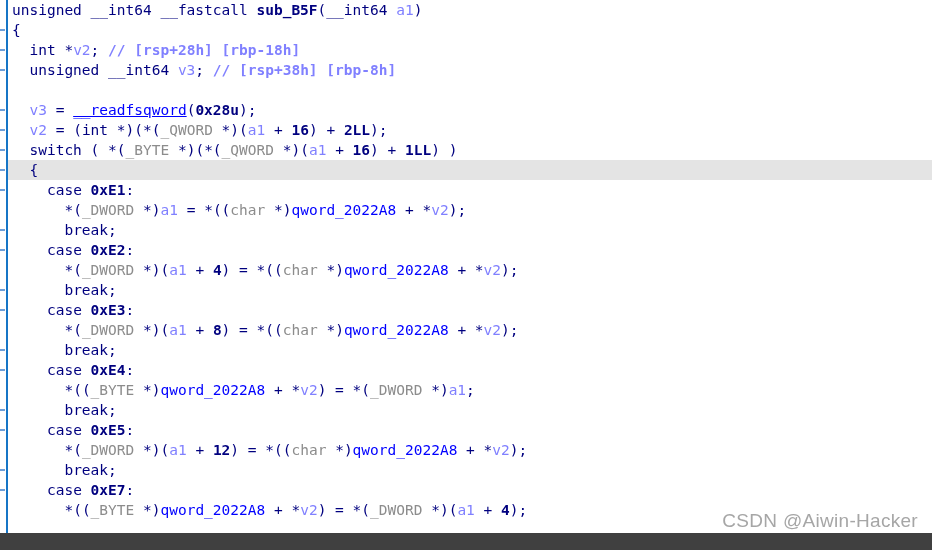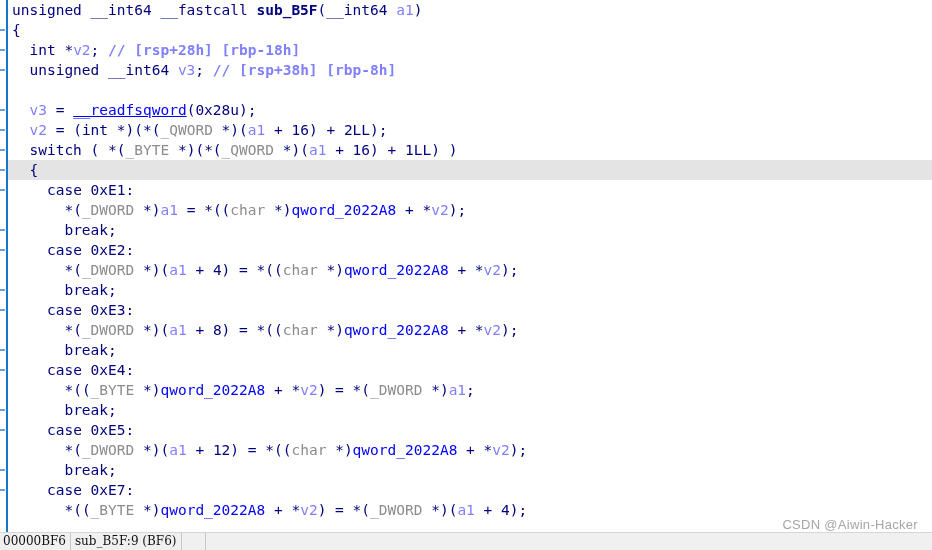--- a/index.html
+++ b/index.html
@@ -41,21 +41,21 @@
   }
   .ln.hl{background:#e4e4e4;width:924px;}
 
   
   .kw      {color:#00007f;}            
   .type    {color:#8c8c8c;}            
   .fn      {color:#00007f;font-weight:bold;} 
   .call    {color:#0000ff;text-decoration:underline;}            
   .gvar    {color:#0000ff;}            
   .lvar    {color:#8080ff;}            
-  .num     {color:#00007f;}            
+  .num     {color:#00007f;font-weight:bold;}            
   .punct   {color:#00007f;}
   .cmt     {color:#8080ff;font-weight:bold;}
 
   
   .statusbar{
     position:absolute;left:0;bottom:0;width:932px;height:17px;
     background:#f0f0f0;border-top:1px solid #d6d6d6;
     display:flex;align-items:center;
     font-family:"DejaVu Serif","Liberation Serif",serif;
     font-size:12px;color:#101010;
@@ -64,21 +64,21 @@
     height:17px;line-height:17px;padding:0 4px;
     border-right:1px solid #c8c8c8;white-space:nowrap;
   }
   .sb-cell.first{padding-left:3px;}
   .sb-spacer{flex:1;}
 
   
   .watermark{
     position:absolute;right:14px;bottom:18px;
     font-family:"Liberation Sans","DejaVu Sans",sans-serif;
-    font-size:13px;color:#a6a6a6;letter-spacing:.3px;
+    font-size:19px;color:#a6a6a6;letter-spacing:.3px;
     pointer-events:none;
   }
 </style>
 </head>
 <body>
 
 <div id="app">
 
   <div class="code-area">
 
@@ -101,22 +101,16 @@
         <div class="gutter-mark" style="top: 429px;"></div>
         <div class="gutter-mark" style="top: 469px;"></div>
         <div class="gutter-mark" style="top: 489px;"></div>
       </div>
     <div class="scope-line"></div>
 
     <div class="lines" id="code-lines"><div class="ln"><span class="kw">unsigned</span><span class="punct"> </span><span class="kw">__int64</span><span class="punct"> </span><span class="kw">__fastcall</span><span class="punct"> </span><span class="fn">sub_B5F</span><span class="punct">(</span><span class="kw">__int64</span><span class="punct"> </span><span class="lvar">a1</span><span class="punct">)</span></div><div class="ln"><span class="punct">{</span></div><div class="ln"><span class="punct"> </span><span class="punct"> </span><span class="kw">int</span><span class="punct"> </span><span class="punct">*</span><span class="lvar">v2</span><span class="punct">;</span><span class="punct"> </span><span class="cmt">// [rsp+28h] [rbp-18h]</span></div><div class="ln"><span class="punct"> </span><span class="punct"> </span><span class="kw">unsigned</span><span class="punct"> </span><span class="kw">__int64</span><span class="punct"> </span><span class="lvar">v3</span><span class="punct">;</span><span class="punct"> </span><span class="cmt">// [rsp+38h] [rbp-8h]</span></div><div class="ln">&nbsp;</div><div class="ln"><span class="punct"> </span><span class="punct"> </span><span class="lvar">v3</span><span class="punct"> </span><span class="punct">=</span><span class="punct"> </span><span class="call">__readfsqword</span><span class="punct">(</span><span class="num">0x28u</span><span class="punct">)</span><span class="punct">;</span></div><div class="ln"><span class="punct"> </span><span class="punct"> </span><span class="lvar">v2</span><span class="punct"> </span><span class="punct">=</span><span class="punct"> </span><span class="punct">(</span><span class="kw">int</span><span class="punct"> </span><span class="punct">*</span><span class="punct">)</span><span class="punct">(</span><span class="punct">*</span><span class="punct">(</span><span class="type">_QWORD</span><span class="punct"> </span><span class="punct">*</span><span class="punct">)</span><span class="punct">(</span><span class="lvar">a1</span><span class="punct"> </span><span class="punct">+</span><span class="punct"> </span><span class="num">16</span><span class="punct">)</span><span class="punct"> </span><span class="punct">+</span><span class="punct"> </span><span class="num">2LL</span><span class="punct">)</span><span class="punct">;</span></div><div class="ln"><span class="punct"> </span><span class="punct"> </span><span class="kw">switch</span><span class="punct"> </span><span class="punct">(</span><span class="punct"> </span><span class="punct">*</span><span class="punct">(</span><span class="type">_BYTE</span><span class="punct"> </span><span class="punct">*</span><span class="punct">)</span><span class="punct">(</span><span class="punct">*</span><span class="punct">(</span><span class="type">_QWORD</span><span class="punct"> </span><span class="punct">*</span><span class="punct">)</span><span class="punct">(</span><span class="lvar">a1</span><span class="punct"> </span><span class="punct">+</span><span class="punct"> </span><span class="num">16</span><span class="punct">)</span><span class="punct"> </span><span class="punct">+</span><span class="punct"> </span><span class="num">1LL</span><span class="punct">)</span><span class="punct"> </span><span class="punct">)</span></div><div class="ln hl"><span class="punct"> </span><span class="punct"> </span><span class="punct">{</span></div><div class="ln"><span class="punct"> </span><span class="punct"> </span><span class="punct"> </span><span class="punct"> </span><span class="kw">case</span><span class="punct"> </span><span class="num">0xE1</span><span class="punct">:</span></div><div class="ln"><span class="punct"> </span><span class="punct"> </span><span class="punct"> </span><span class="punct"> </span><span class="punct"> </span><span class="punct"> </span><span class="punct">*</span><span class="punct">(</span><span class="type">_DWORD</span><span class="punct"> </span><span class="punct">*</span><span class="punct">)</span><span class="lvar">a1</span><span class="punct"> </span><span class="punct">=</span><span class="punct"> </span><span class="punct">*</span><span class="punct">(</span><span class="punct">(</span><span class="type">char</span><span class="punct"> </span><span class="punct">*</span><span class="punct">)</span><span class="gvar">qword_2022A8</span><span class="punct"> </span><span class="punct">+</span><span class="punct"> </span><span class="punct">*</span><span class="lvar">v2</span><span class="punct">)</span><span class="punct">;</span></div><div class="ln"><span class="punct"> </span><span class="punct"> </span><span class="punct"> </span><span class="punct"> </span><span class="punct"> </span><span class="punct"> </span><span class="kw">break</span><span class="punct">;</span></div><div class="ln"><span class="punct"> </span><span class="punct"> </span><span class="punct"> </span><span class="punct"> </span><span class="kw">case</span><span class="punct"> </span><span class="num">0xE2</span><span class="punct">:</span></div><div class="ln"><span class="punct"> </span><span class="punct"> </span><span class="punct"> </span><span class="punct"> </span><span class="punct"> </span><span class="punct"> </span><span class="punct">*</span><span class="punct">(</span><span class="type">_DWORD</span><span class="punct"> </span><span class="punct">*</span><span class="punct">)</span><span class="punct">(</span><span class="lvar">a1</span><span class="punct"> </span><span class="punct">+</span><span class="punct"> </span><span class="num">4</span><span class="punct">)</span><span class="punct"> </span><span class="punct">=</span><span class="punct"> </span><span class="punct">*</span><span class="punct">(</span><span class="punct">(</span><span class="type">char</span><span class="punct"> </span><span class="punct">*</span><span class="punct">)</span><span class="gvar">qword_2022A8</span><span class="punct"> </span><span class="punct">+</span><span class="punct"> </span><span class="punct">*</span><span class="lvar">v2</span><span class="punct">)</span><span class="punct">;</span></div><div class="ln"><span class="punct"> </span><span class="punct"> </span><span class="punct"> </span><span class="punct"> </span><span class="punct"> </span><span class="punct"> </span><span class="kw">break</span><span class="punct">;</span></div><div class="ln"><span class="punct"> </span><span class="punct"> </span><span class="punct"> </span><span class="punct"> </span><span class="kw">case</span><span class="punct"> </span><span class="num">0xE3</span><span class="punct">:</span></div><div class="ln"><span class="punct"> </span><span class="punct"> </span><span class="punct"> </span><span class="punct"> </span><span class="punct"> </span><span class="punct"> </span><span class="punct">*</span><span class="punct">(</span><span class="type">_DWORD</span><span class="punct"> </span><span class="punct">*</span><span class="punct">)</span><span class="punct">(</span><span class="lvar">a1</span><span class="punct"> </span><span class="punct">+</span><span class="punct"> </span><span class="num">8</span><span class="punct">)</span><span class="punct"> </span><span class="punct">=</span><span class="punct"> </span><span class="punct">*</span><span class="punct">(</span><span class="punct">(</span><span class="type">char</span><span class="punct"> </span><span class="punct">*</span><span class="punct">)</span><span class="gvar">qword_2022A8</span><span class="punct"> </span><span class="punct">+</span><span class="punct"> </span><span class="punct">*</span><span class="lvar">v2</span><span class="punct">)</span><span class="punct">;</span></div><div class="ln"><span class="punct"> </span><span class="punct"> </span><span class="punct"> </span><span class="punct"> </span><span class="punct"> </span><span class="punct"> </span><span class="kw">break</span><span class="punct">;</span></div><div class="ln"><span class="punct"> </span><span class="punct"> </span><span class="punct"> </span><span class="punct"> </span><span class="kw">case</span><span class="punct"> </span><span class="num">0xE4</span><span class="punct">:</span></div><div class="ln"><span class="punct"> </span><span class="punct"> </span><span class="punct"> </span><span class="punct"> </span><span class="punct"> </span><span class="punct"> </span><span class="punct">*</span><span class="punct">(</span><span class="punct">(</span><span class="type">_BYTE</span><span class="punct"> </span><span class="punct">*</span><span class="punct">)</span><span class="gvar">qword_2022A8</span><span class="punct"> </span><span class="punct">+</span><span class="punct"> </span><span class="punct">*</span><span class="lvar">v2</span><span class="punct">)</span><span class="punct"> </span><span class="punct">=</span><span class="punct"> </span><span class="punct">*</span><span class="punct">(</span><span class="type">_DWORD</span><span class="punct"> </span><span class="punct">*</span><span class="punct">)</span><span class="lvar">a1</span><span class="punct">;</span></div><div class="ln"><span class="punct"> </span><span class="punct"> </span><span class="punct"> </span><span class="punct"> </span><span class="punct"> </span><span class="punct"> </span><span class="kw">break</span><span class="punct">;</span></div><div class="ln"><span class="punct"> </span><span class="punct"> </span><span class="punct"> </span><span class="punct"> </span><span class="kw">case</span><span class="punct"> </span><span class="num">0xE5</span><span class="punct">:</span></div><div class="ln"><span class="punct"> </span><span class="punct"> </span><span class="punct"> </span><span class="punct"> </span><span class="punct"> </span><span class="punct"> </span><span class="punct">*</span><span class="punct">(</span><span class="type">_DWORD</span><span class="punct"> </span><span class="punct">*</span><span class="punct">)</span><span class="punct">(</span><span class="lvar">a1</span><span class="punct"> </span><span class="punct">+</span><span class="punct"> </span><span class="num">12</span><span class="punct">)</span><span class="punct"> </span><span class="punct">=</span><span class="punct"> </span><span class="punct">*</span><span class="punct">(</span><span class="punct">(</span><span class="type">char</span><span class="punct"> </span><span class="punct">*</span><span class="punct">)</span><span class="gvar">qword_2022A8</span><span class="punct"> </span><span class="punct">+</span><span class="punct"> </span><span class="punct">*</span><span class="lvar">v2</span><span class="punct">)</span><span class="punct">;</span></div><div class="ln"><span class="punct"> </span><span class="punct"> </span><span class="punct"> </span><span class="punct"> </span><span class="punct"> </span><span class="punct"> </span><span class="kw">break</span><span class="punct">;</span></div><div class="ln"><span class="punct"> </span><span class="punct"> </span><span class="punct"> </span><span class="punct"> </span><span class="kw">case</span><span class="punct"> </span><span class="num">0xE7</span><span class="punct">:</span></div><div class="ln"><span class="punct"> </span><span class="punct"> </span><span class="punct"> </span><span class="punct"> </span><span class="punct"> </span><span class="punct"> </span><span class="punct">*</span><span class="punct">(</span><span class="punct">(</span><span class="type">_BYTE</span><span class="punct"> </span><span class="punct">*</span><span class="punct">)</span><span class="gvar">qword_2022A8</span><span class="punct"> </span><span class="punct">+</span><span class="punct"> </span><span class="punct">*</span><span class="lvar">v2</span><span class="punct">)</span><span class="punct"> </span><span class="punct">=</span><span class="punct"> </span><span class="punct">*</span><span class="punct">(</span><span class="type">_DWORD</span><span class="punct"> </span><span class="punct">*</span><span class="punct">)</span><span class="punct">(</span><span class="lvar">a1</span><span class="punct"> </span><span class="punct">+</span><span class="punct"> </span><span class="num">4</span><span class="punct">)</span><span class="punct">;</span></div></div>
 
   </div>
 
-  <div class="statusbar">
-    <div class="sb-cell first">00000BF6</div>
-    <div class="sb-cell">sub_B5F:9 (BF6)</div>
-    <div class="sb-cell">&nbsp;&nbsp;&nbsp;&nbsp;</div>
-    <div class="sb-spacer"></div>
-  </div>
 
   <div class="watermark">CSDN @Aiwin-Hacker</div>
 
 </div>
 
 </body></html>

